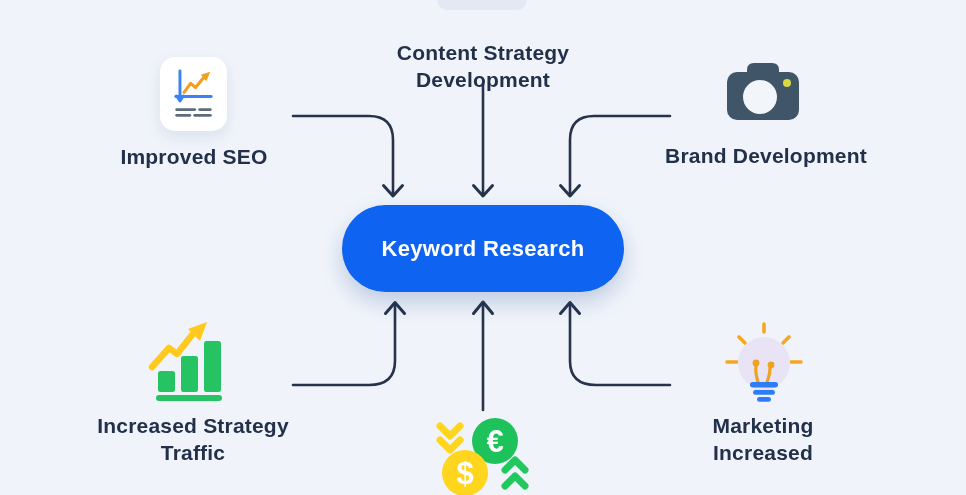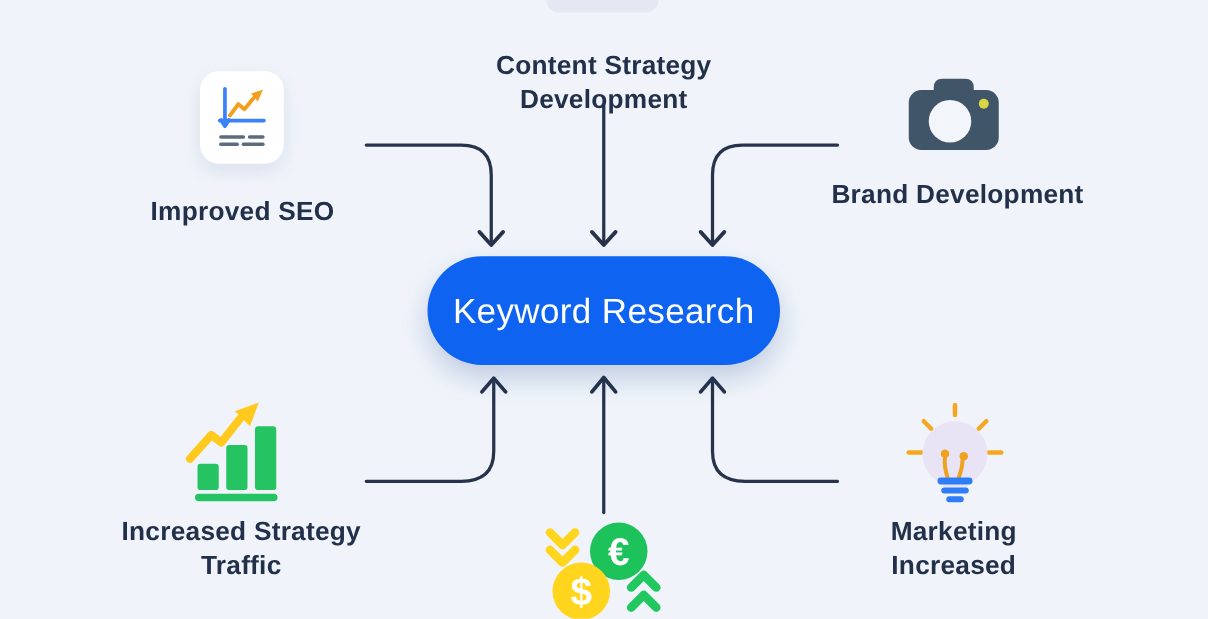--- a/index.html
+++ b/index.html
@@ -12,21 +12,21 @@
   .label{
     font-weight:700;font-size:21px;line-height:27px;color:#22304A;
     text-align:center;white-space:pre-line;letter-spacing:.2px;
   }
   .pill{
     left:342px;top:205px;width:282px;height:87px;border-radius:44px;
     background:#0E63F1;display:flex;align-items:center;justify-content:center;
     box-shadow:0 10px 22px rgba(20,60,140,.22);
   }
   .pill-text{
-    font-weight:400;font-size:28px;color:#FFFFFF;letter-spacing:.3px;
+    font-weight:700;font-size:22px;color:#FFFFFF;letter-spacing:.3px;
   }
   .icon-card{
     left:160px;top:57px;width:67px;height:74px;border-radius:15px;
     background:#FFFFFF;box-shadow:0 6px 16px rgba(30,60,120,.10);
     display:flex;align-items:center;justify-content:center;
   }
   .cropped-card{
     left:437px;top:-18px;width:90px;height:28px;border-radius:10px;
     background:#E3E8F2;
   }
@@ -80,21 +80,21 @@
     <path d="M22 35 L30 24 L36 29 L45 18" fill="none" stroke="#F49E1E" stroke-width="3.8" stroke-linecap="round" stroke-linejoin="round"></path>
     <path d="M42.5 13.5 L54 10 L49 21.5 Z" fill="#F49E1E"></path>
     <g fill="none" stroke="#5D6B7E" stroke-width="3.4" stroke-linecap="round">
       <path d="M13 56 L35 56"></path>
         <path d="M41 56 L54 56"></path>
       <path d="M13 63 L29 63"></path>
         <path d="M35 63 L54 63"></path>
     </g>
   </svg>
 </div>
-<div class="abs label" style="left:84px;top:156px;width:220px;">Improved SEO</div>
+<div class="abs label" style="left:84px;top:143px;width:220px;">Improved SEO</div>
 
 <svg class="abs" style="left:723px;top:58px;" width="80" height="80" viewBox="0 0 80 80">
   <path d="M24 16 V12 Q24 5 31 5 H49 Q56 5 56 12 V16 Z" fill="#415569"></path>
   <rect x="4" y="14" width="72" height="48" rx="10" fill="#415569"></rect>
   <circle cx="37" cy="39" r="17" fill="#F2F5FA"></circle>
   <circle cx="64" cy="25" r="4" fill="#D8D843"></circle>
 </svg>
 <div class="abs label" style="left:656px;top:142px;width:220px;">Brand Development</div>
 
 <div class="abs pill">

